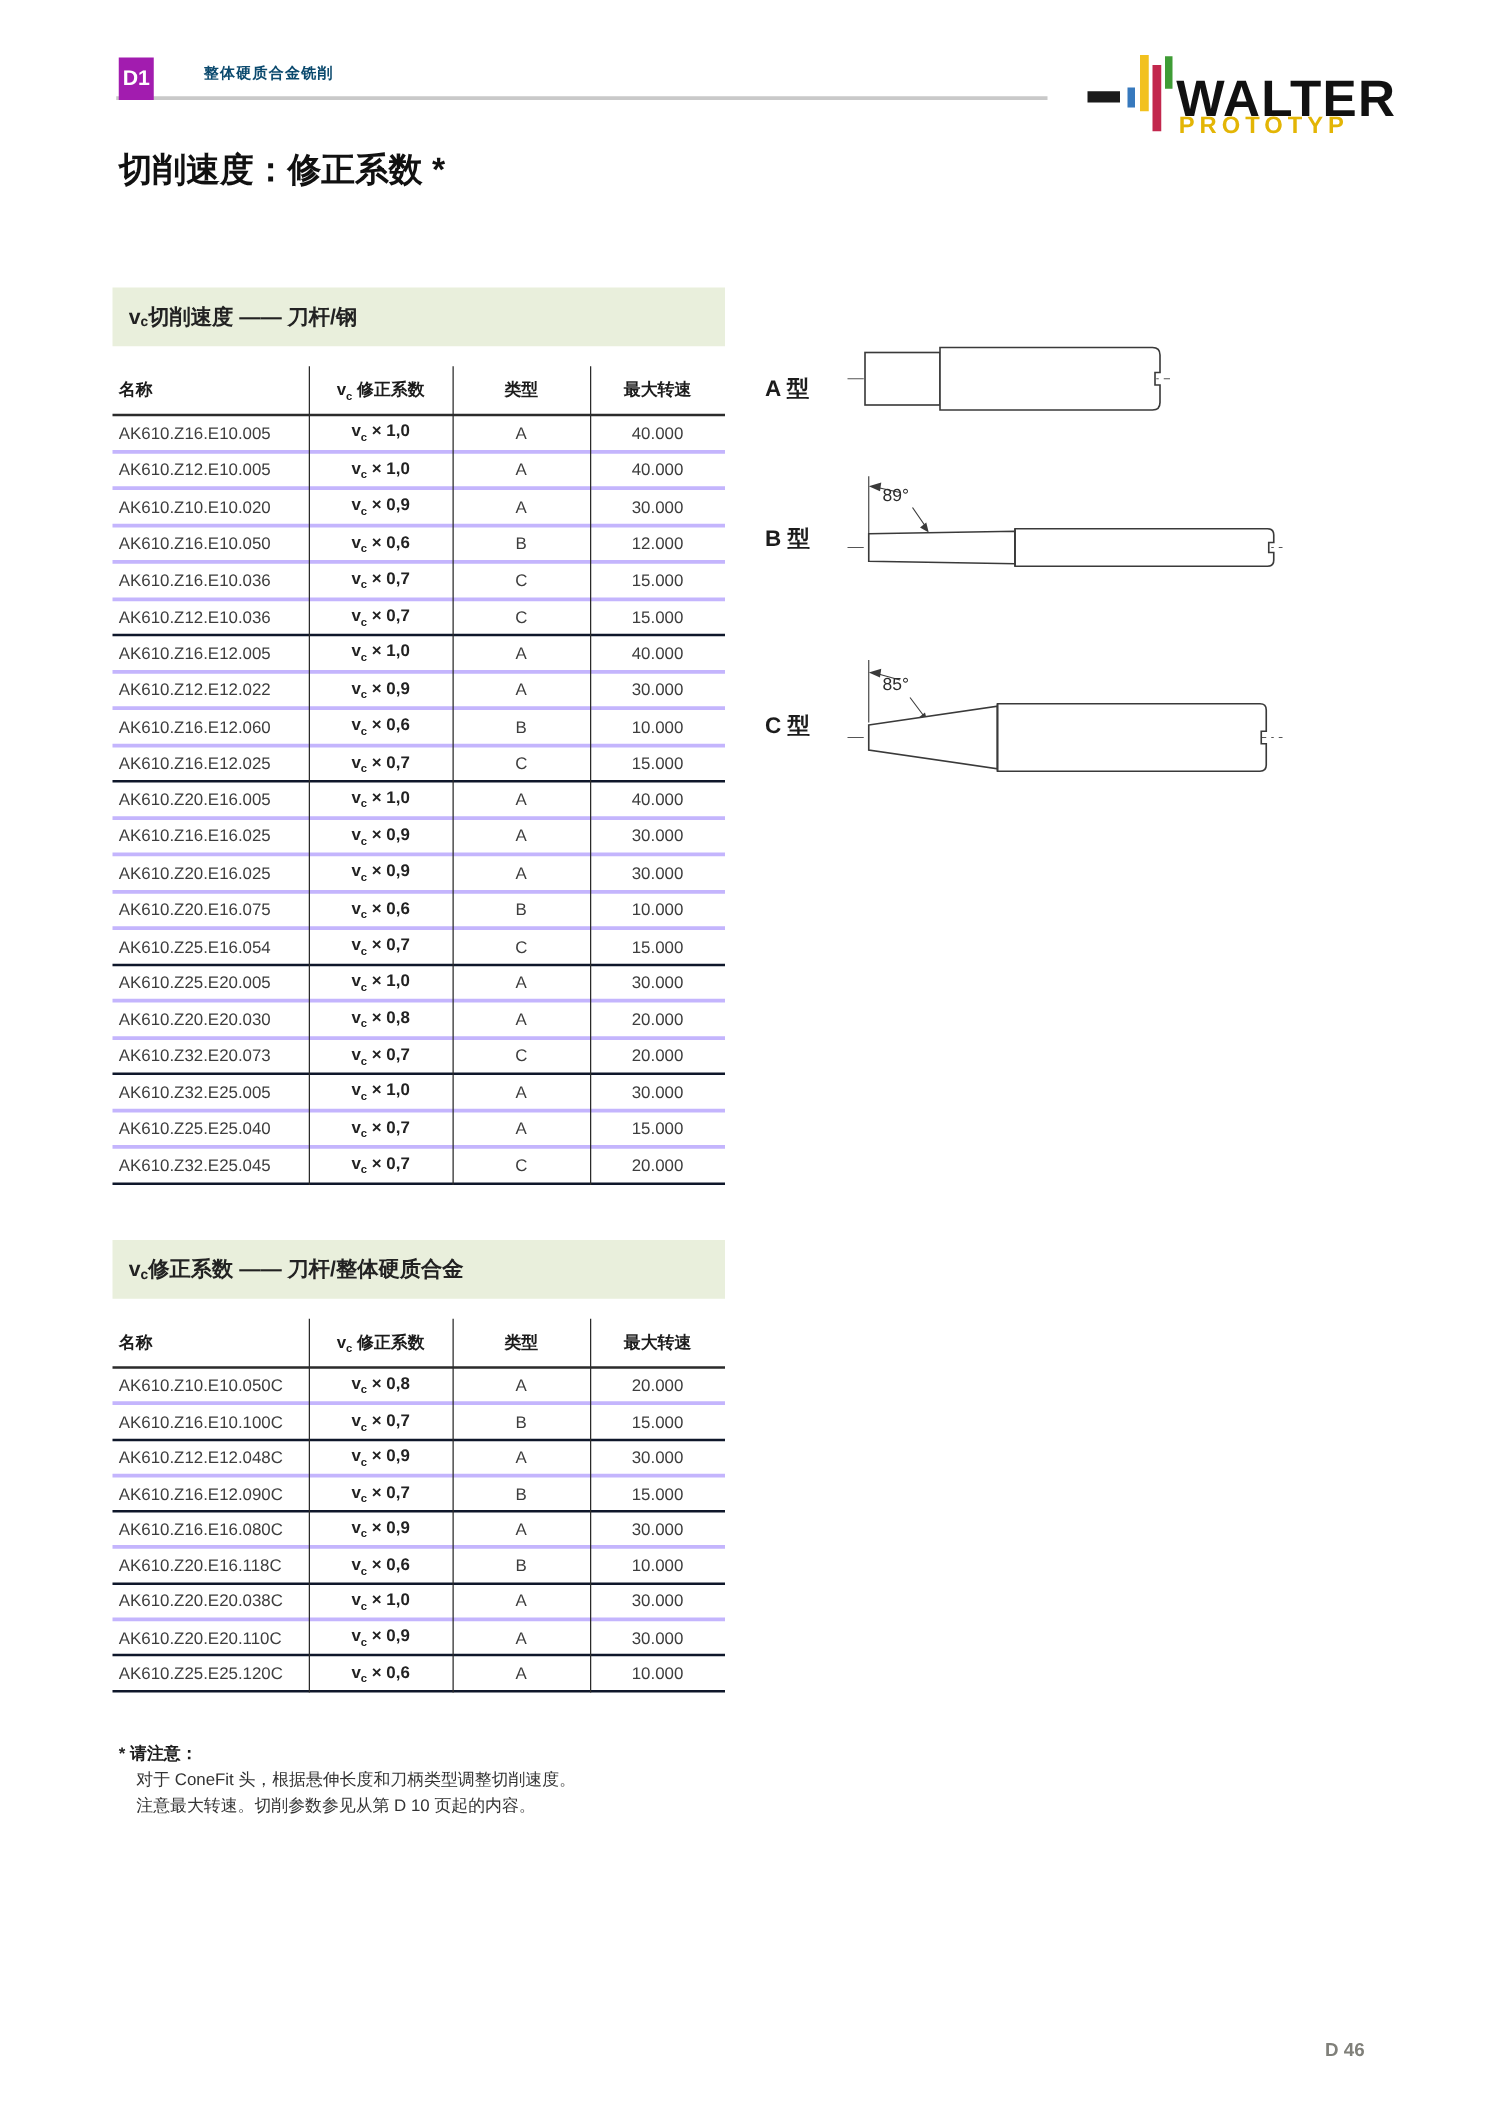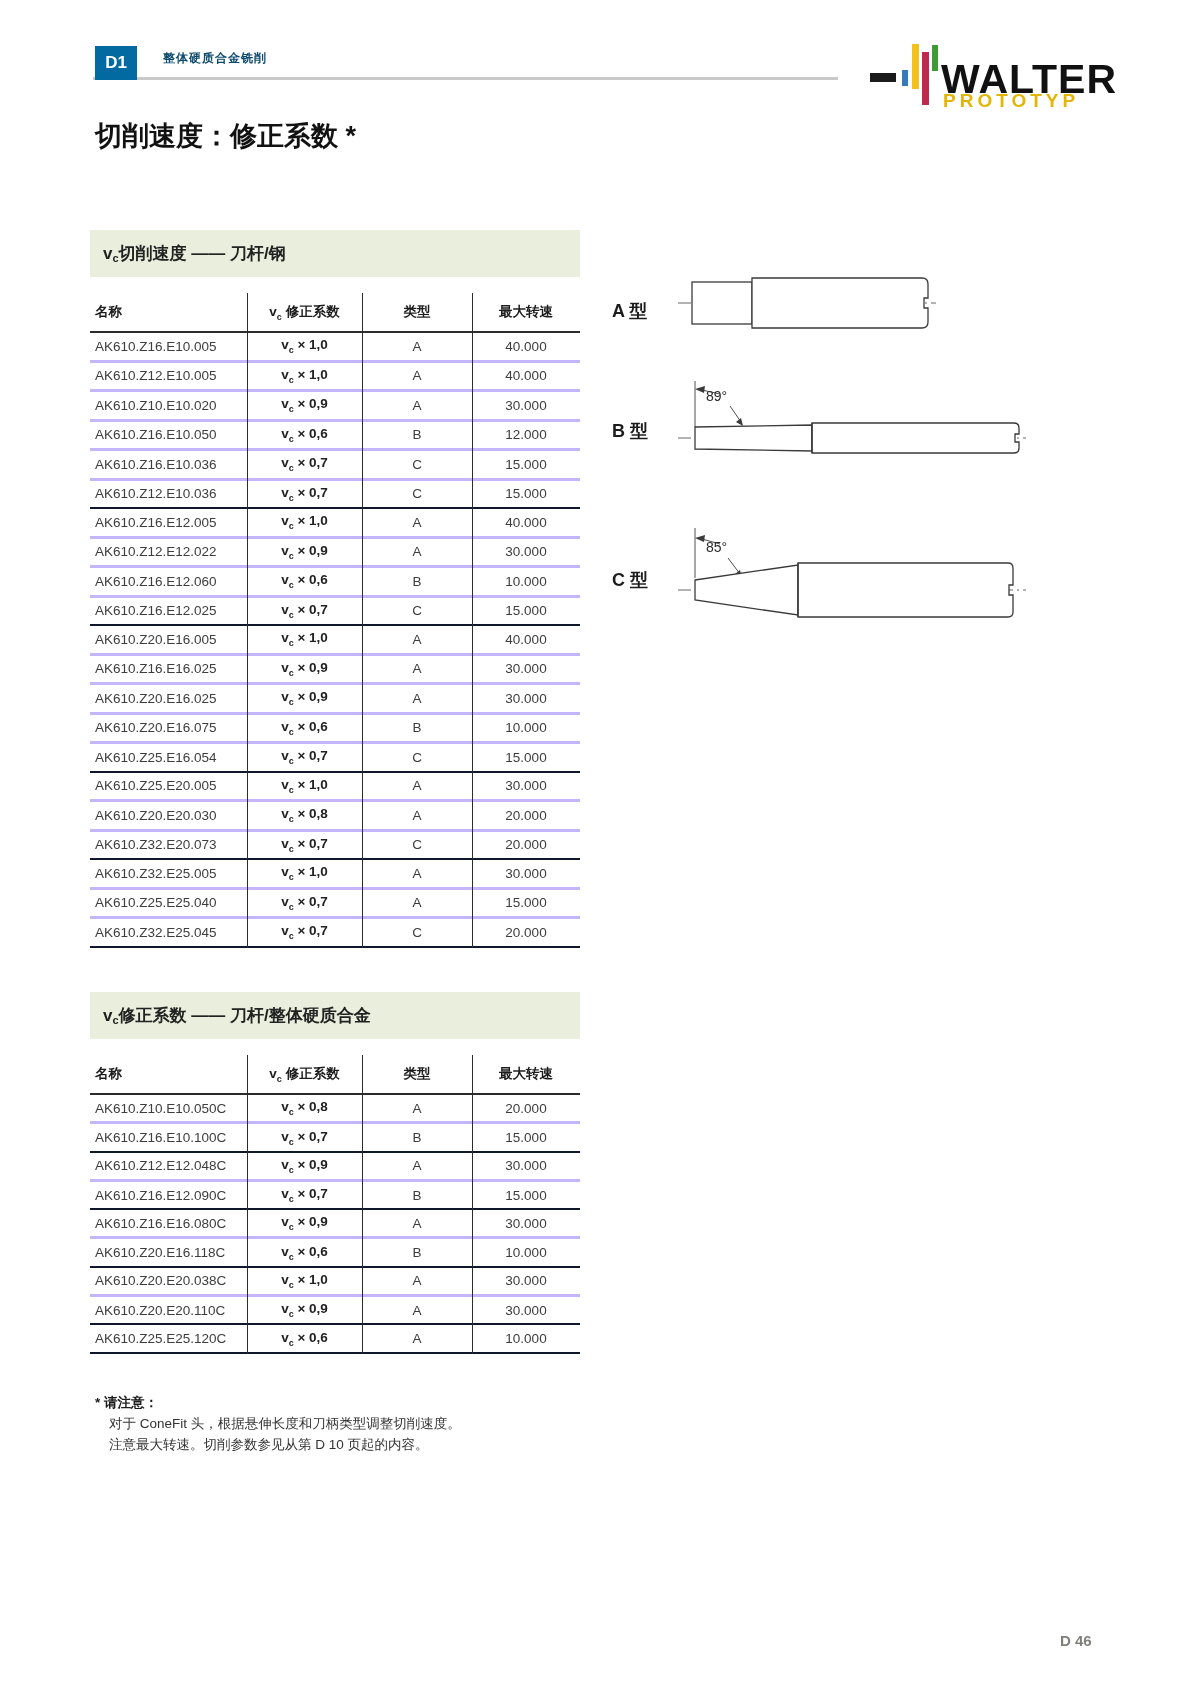--- a/index.html
+++ b/index.html
@@ -1,21 +1,21 @@
 <!DOCTYPE html>
 <html><head>
 <meta charset="utf-8">
 <style>
   html,body{margin:0;padding:0;background:#fff}
   .page{position:relative;width:1200px;height:1697px;background:#fff;overflow:hidden;
         font-family:"Liberation Sans","DejaVu Sans",sans-serif;color:#222}
 
   
   .hdr-rule{position:absolute;left:93px;top:77px;width:745px;height:3px;background:#c9c9c9}
-  .code-box{position:absolute;left:95px;top:46px;width:42px;height:34px;background:#0369a1;
+  .code-box{position:absolute;left:95px;top:46px;width:28px;height:34px;background:#a21caf;
             color:#fff;font-weight:700;font-size:17px;display:flex;align-items:center;justify-content:center}
   .section-title{position:absolute;left:163px;top:50px;font-size:12px;font-weight:700;color:#0c4a6e;letter-spacing:1px}
 
   
   .logo{position:absolute;left:868px;top:40px;width:280px;height:72px}
   .bar{position:absolute}
   .l-dash{left:2px;top:33px;width:26px;height:9px;background:#1a1a1a}
   .l-blue{left:34px;top:30px;width:6px;height:16px;background:#3779bd}
   .l-yellow{left:44px;top:4px;width:7px;height:45px;background:#f2c11e}
   .l-red{left:54px;top:12px;width:7px;height:53px;background:#c2274d}

